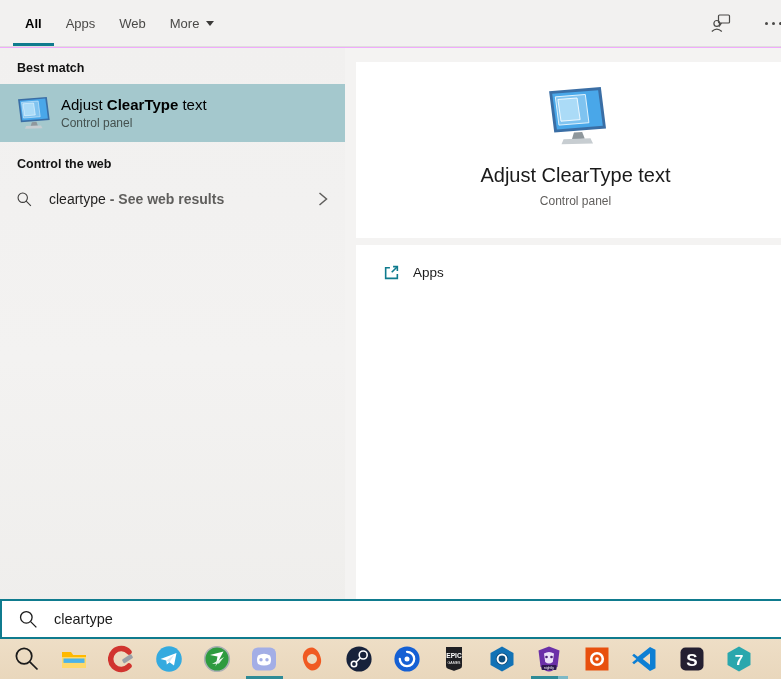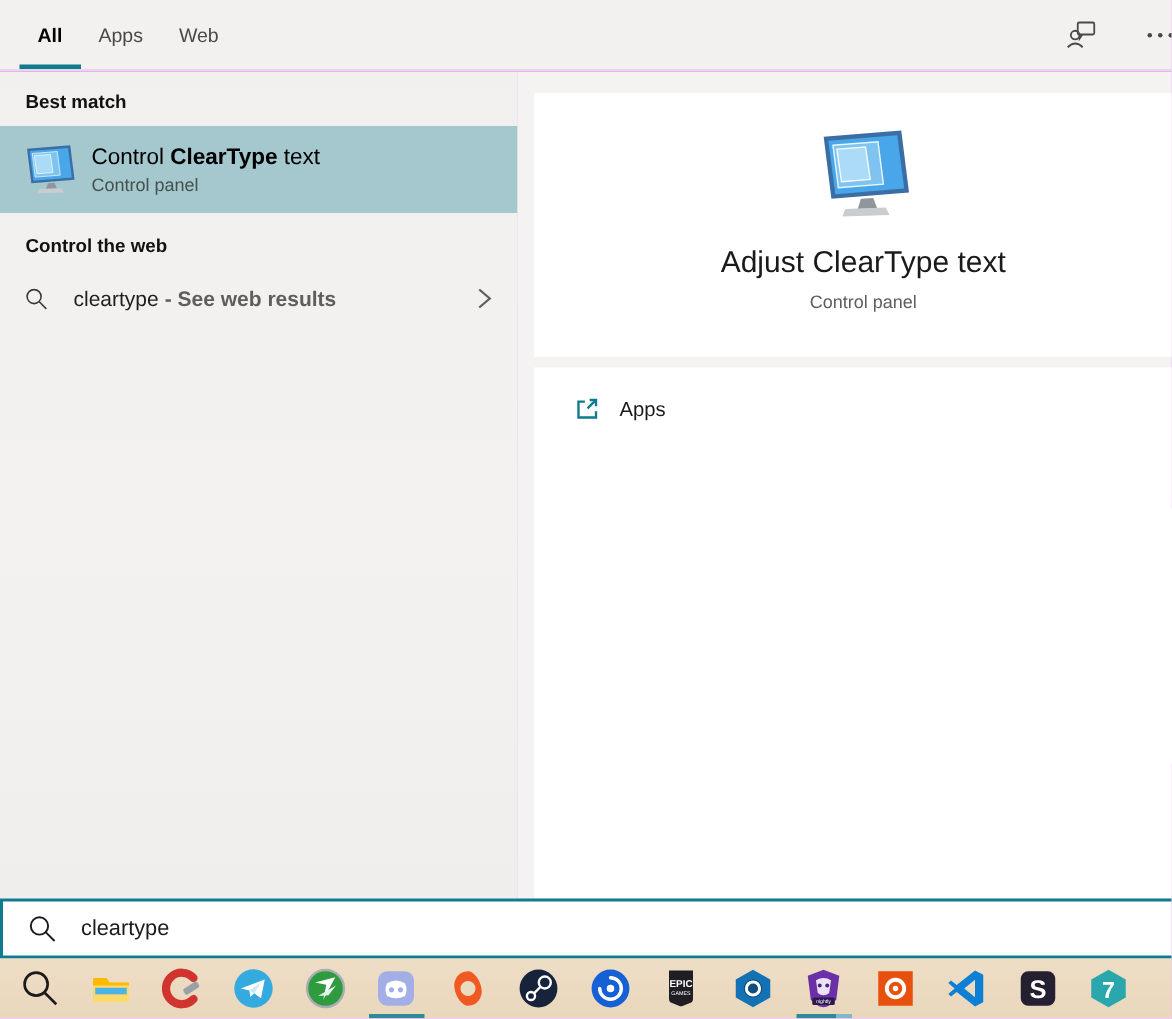--- a/index.html
+++ b/index.html
@@ -79,20 +79,24 @@
   </symbol>
 </svg>
 
 <div class="screen">
 
   <div class="header">
     <div class="tabs">
       <div class="tab active">All</div>
       <div class="tab">Apps</div>
       <div class="tab">Web</div>
+      <div class="tab">
+        <span>More</span>
+        <span class="caret"></span>
+      </div>
     </div>
     <div class="header-right">
       <div class="hicon">
         <svg viewBox="0 0 22 22" width="22" height="22" fill="none" stroke="#4a4947" stroke-width="1.2">
           <rect x="8.5" y="3" width="11" height="8" rx="1"></rect>
           <path d="M11.5 11 L9.8 13.6 L9.8 11"></path>
           <circle cx="6.8" cy="11.4" r="2.9"></circle>
           <path d="M1.8 19.5 Q6.8 14.6 11.8 19.5"></path>
         </svg>
       </div>
@@ -109,21 +113,21 @@
   <div class="left-panel">
     <div class="section-title">Best match</div>
 
     <div class="best-item">
       <span class="bi-icon">
         <svg viewBox="0 0 66 58" width="38" height="34">
             <use href="#ct-monitor"></use>
           </svg>
       </span>
       <span class="bi-text">
-        <div class="bi-title"><span>Control </span><b>ClearType</b><span> text</span></div>
+        <div class="bi-title"><span>Adjust </span><b>ClearType</b><span> text</span></div>
         <div class="bi-sub">Control panel</div>
       </span>
     </div>
 
     <div class="section-title second">Control the web</div>
 
     <div class="web-item">
       <span class="wi-icon" style="color:#3b3a39">
         <svg viewBox="0 0 24 24" width="17" height="17">
             <use href="#magnifier"></use>

